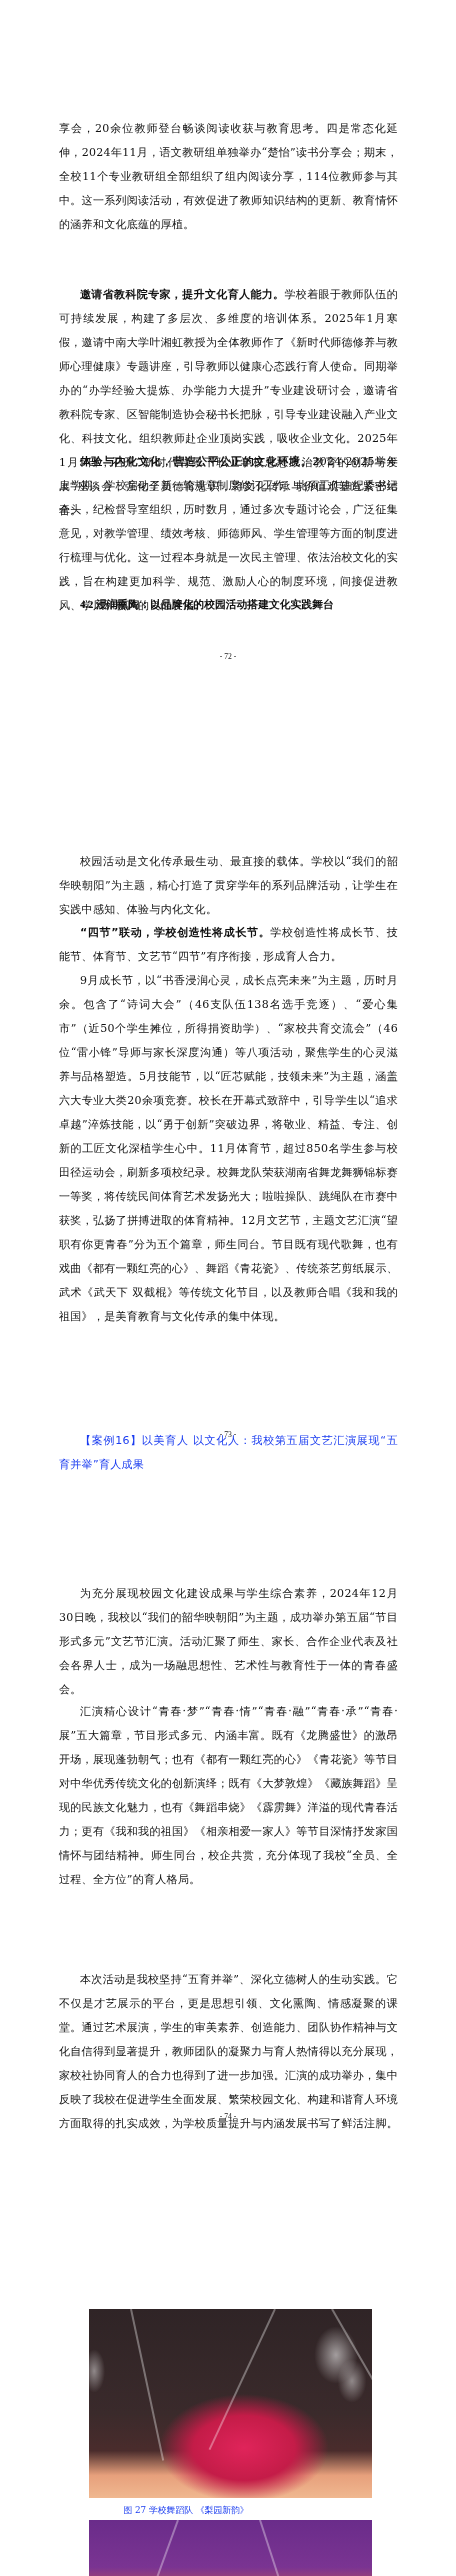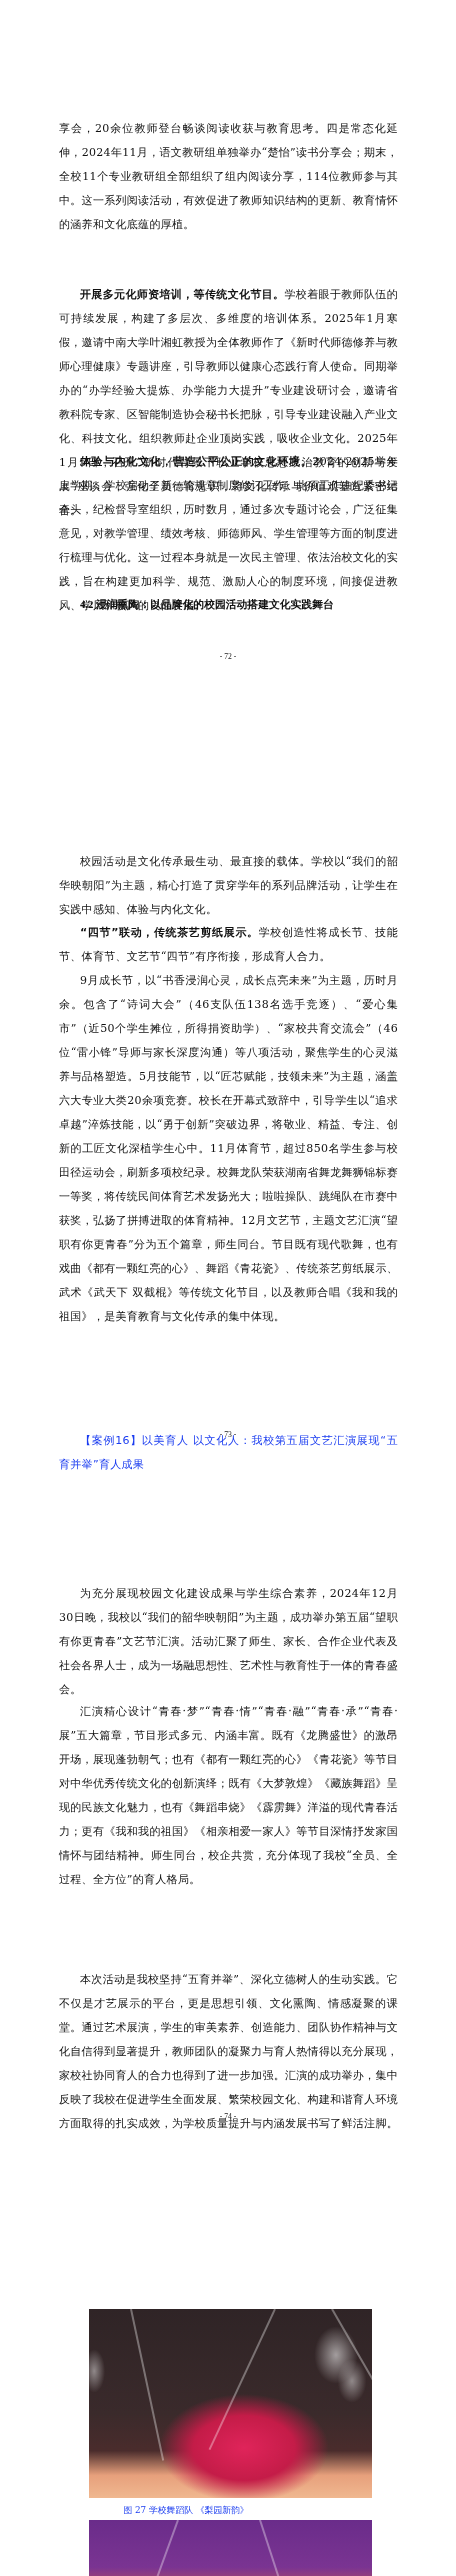--- a/index.html
+++ b/index.html
@@ -30,36 +30,36 @@
       radial-gradient(ellipse 31px 36px at 62px 139px, #f07030 0%, transparent 70%),
       radial-gradient(ellipse 31px 36px at 216px 139px, #f07030 0%, transparent 70%),
       linear-gradient(180deg, #6a2c8a 0%, #7a3492 25%, #d05a4a 42%, #f7a83a 50%, #c14e6e 58%, #8b4a9c 66%, #cc88cc 78%, #f0c0e8 100%); }
   .beam { position:absolute; width:1.5px; background:rgba(255,255,255,0.35); transform-origin:top; }
 </style>
 </head>
 <body>
 
 <div class="page">
   <p class="para" style="top:117px">享会，20余位教师登台畅谈阅读收获与教育思考。四是常态化延伸，2024年11月，语文教研组单独举办“楚怡”读书分享会；期末，全校11个专业教研组全部组织了组内阅读分享，114位教师参与其中。这一系列阅读活动，有效促进了教师知识结构的更新、教育情怀的涵养和文化底蕴的厚植。</p>
-  <p class="para indent" style="top:283px"><span class="bold">开展多元化师资培训，等传统文化节目。</span><span>学校着眼于教师队伍的可持续发展，构建了多层次、多维度的培训体系。2025年1月寒假，邀请中南大学叶湘虹教授为全体教师作了《新时代师德修养与教师心理健康》专题讲座，引导教师以健康心态践行育人使命。同期举办的“办学经验大提炼、办学能力大提升”专业建设研讨会，邀请省教科院专家、区智能制造协会秘书长把脉，引导专业建设融入产业文化、科技文化。组织教师赴企业顶岗实践，吸收企业文化。2025年1月5日，召开“新时代背景下职业学校思想政治教育的创新与发展”座谈会，强化全员德育意识，将文化传承与价值观塑造紧密结合。</span></p>
+  <p class="para indent" style="top:283px"><span class="bold">邀请省教科院专家，提升文化育人能力。</span><span>学校着眼于教师队伍的可持续发展，构建了多层次、多维度的培训体系。2025年1月寒假，邀请中南大学叶湘虹教授为全体教师作了《新时代师德修养与教师心理健康》专题讲座，引导教师以健康心态践行育人使命。同期举办的“办学经验大提炼、办学能力大提升”专业建设研讨会，邀请省教科院专家、区智能制造协会秘书长把脉，引导专业建设融入产业文化、科技文化。组织教师赴企业顶岗实践，吸收企业文化。2025年1月5日，召开“新时代背景下职业学校思想政治教育的创新与发展”座谈会，强化全员德育意识，将文化传承与价值观塑造紧密结合。</span></p>
   <p class="para indent" style="top:450px"><span class="bold">体验与内化文化，营造公平公正的文化环境。</span><span>2024-2025学年上学期，学校启动了新一轮规章制度修订工作。此项工作由纪委书记牵头，纪检督导室组织，历时数月，通过多次专题讨论会，广泛征集意见，对教学管理、绩效考核、师德师风、学生管理等方面的制度进行梳理与优化。这一过程本身就是一次民主管理、依法治校文化的实践，旨在构建更加科学、规范、激励人心的制度环境，间接促进教风、学风和校风的良性发展。</span></p>
   <p class="heading" style="top:592px">4.2 浸润熏陶：以品牌化的校园活动搭建文化实践舞台</p>
   <div class="pagenum" style="top:652px">- 72 -</div>
 </div>
 
 <div class="page">
   <p class="para indent" style="top:850px">校园活动是文化传承最生动、最直接的载体。学校以“我们的韶华映朝阳”为主题，精心打造了贯穿学年的系列品牌活动，让学生在实践中感知、体验与内化文化。</p>
-  <p class="para indent" style="top:921px"><span class="bold">“四节”联动，传统茶艺剪纸展示。</span><span>学校创造性将成长节、技能节、体育节、文艺节“四节”有序衔接，形成育人合力。</span></p>
+  <p class="para indent" style="top:921px"><span class="bold">“四节”联动，学校创造性将成长节。</span><span>学校创造性将成长节、技能节、体育节、文艺节“四节”有序衔接，形成育人合力。</span></p>
   <p class="para indent" style="top:969px">9月成长节，以“书香浸润心灵，成长点亮未来”为主题，历时月余。包含了“诗词大会”（46支队伍138名选手竞逐）、“爱心集市”（近50个学生摊位，所得捐资助学）、“家校共育交流会”（46位“雷小锋”导师与家长深度沟通）等八项活动，聚焦学生的心灵滋养与品格塑造。5月技能节，以“匠芯赋能，技领未来”为主题，涵盖六大专业大类20余项竞赛。校长在开幕式致辞中，引导学生以“追求卓越”淬炼技能，以“勇于创新”突破边界，将敬业、精益、专注、创新的工匠文化深植学生心中。11月体育节，超过850名学生参与校田径运动会，刷新多项校纪录。校舞龙队荣获湖南省舞龙舞狮锦标赛一等奖，将传统民间体育艺术发扬光大；啦啦操队、跳绳队在市赛中获奖，弘扬了拼搏进取的体育精神。12月文艺节，主题文艺汇演“望职有你更青春”分为五个篇章，师生同台。节目既有现代歌舞，也有戏曲《都有一颗红亮的心》、舞蹈《青花瓷》、传统茶艺剪纸展示、武术《武天下 双截棍》等传统文化节目，以及教师合唱《我和我的祖国》，是美育教育与文化传承的集中体现。</p>
   <p class="para indent blue" style="top:1429px;font-family:'DejaVu Sans','Liberation Sans',sans-serif;">【案例16】以美育人 以文化人：我校第五届文艺汇演展现“五育并举”育人成果</p>
   <div class="pagenum" style="top:1430px">- 73 -</div>
 </div>
 
 <div class="page">
-  <p class="para indent" style="top:1582px">为充分展现校园文化建设成果与学生综合素养，2024年12月30日晚，我校以“我们的韶华映朝阳”为主题，成功举办第五届“望职有你更青春”文艺节汇演。活动汇聚了师生、家长、合作企业代表及社会各界人士，成为一场融思想性、艺术性与教育性于一体的青春盛会。</p>
+  <p class="para indent" style="top:1582px">为充分展现校园文化建设成果与学生综合素养，2024年12月30日晚，我校以“我们的韶华映朝阳”为主题，成功举办第五届“节目形式多元”文艺节汇演。活动汇聚了师生、家长、合作企业代表及社会各界人士，成为一场融思想性、艺术性与教育性于一体的青春盛会。</p>
   <p class="para indent" style="top:1700px">汇演精心设计“青春·梦”“青春·情”“青春·融”“青春·承”“青春·展”五大篇章，节目形式多元、内涵丰富。既有《龙腾盛世》的激昂开场，展现蓬勃朝气；也有《都有一颗红亮的心》《青花瓷》等节目对中华优秀传统文化的创新演绎；既有《大梦敦煌》《藏族舞蹈》呈现的民族文化魅力，也有《舞蹈串烧》《霹雳舞》洋溢的现代青春活力；更有《我和我的祖国》《相亲相爱一家人》等节目深情抒发家国情怀与团结精神。师生同台，校企共赏，充分体现了我校“全员、全过程、全方位”的育人格局。</p>
   <p class="para indent" style="top:1968px">本次活动是我校坚持“五育并举”、深化立德树人的生动实践。它不仅是才艺展示的平台，更是思想引领、文化熏陶、情感凝聚的课堂。通过艺术展演，学生的审美素养、创造能力、团队协作精神与文化自信得到显著提升，教师团队的凝聚力与育人热情得以充分展现，家校社协同育人的合力也得到了进一步加强。汇演的成功举办，集中反映了我校在促进学生全面发展、繁荣校园文化、构建和谐育人环境方面取得的扎实成效，为学校质量提升与内涵发展书写了鲜活注脚。</p>
   <div class="pagenum" style="top:2112px">- 74 -</div>
 </div>
 
 <div class="page">
   <div class="photo photo1">
     <div class="beam" style="left:41px;top:0;height:155px;transform:rotate(-12deg)"></div>
     <div class="beam" style="left:185px;top:0;height:155px;transform:rotate(25deg)"></div>
     <div class="beam" style="left:242px;top:0;height:155px;transform:rotate(-30deg)"></div>

